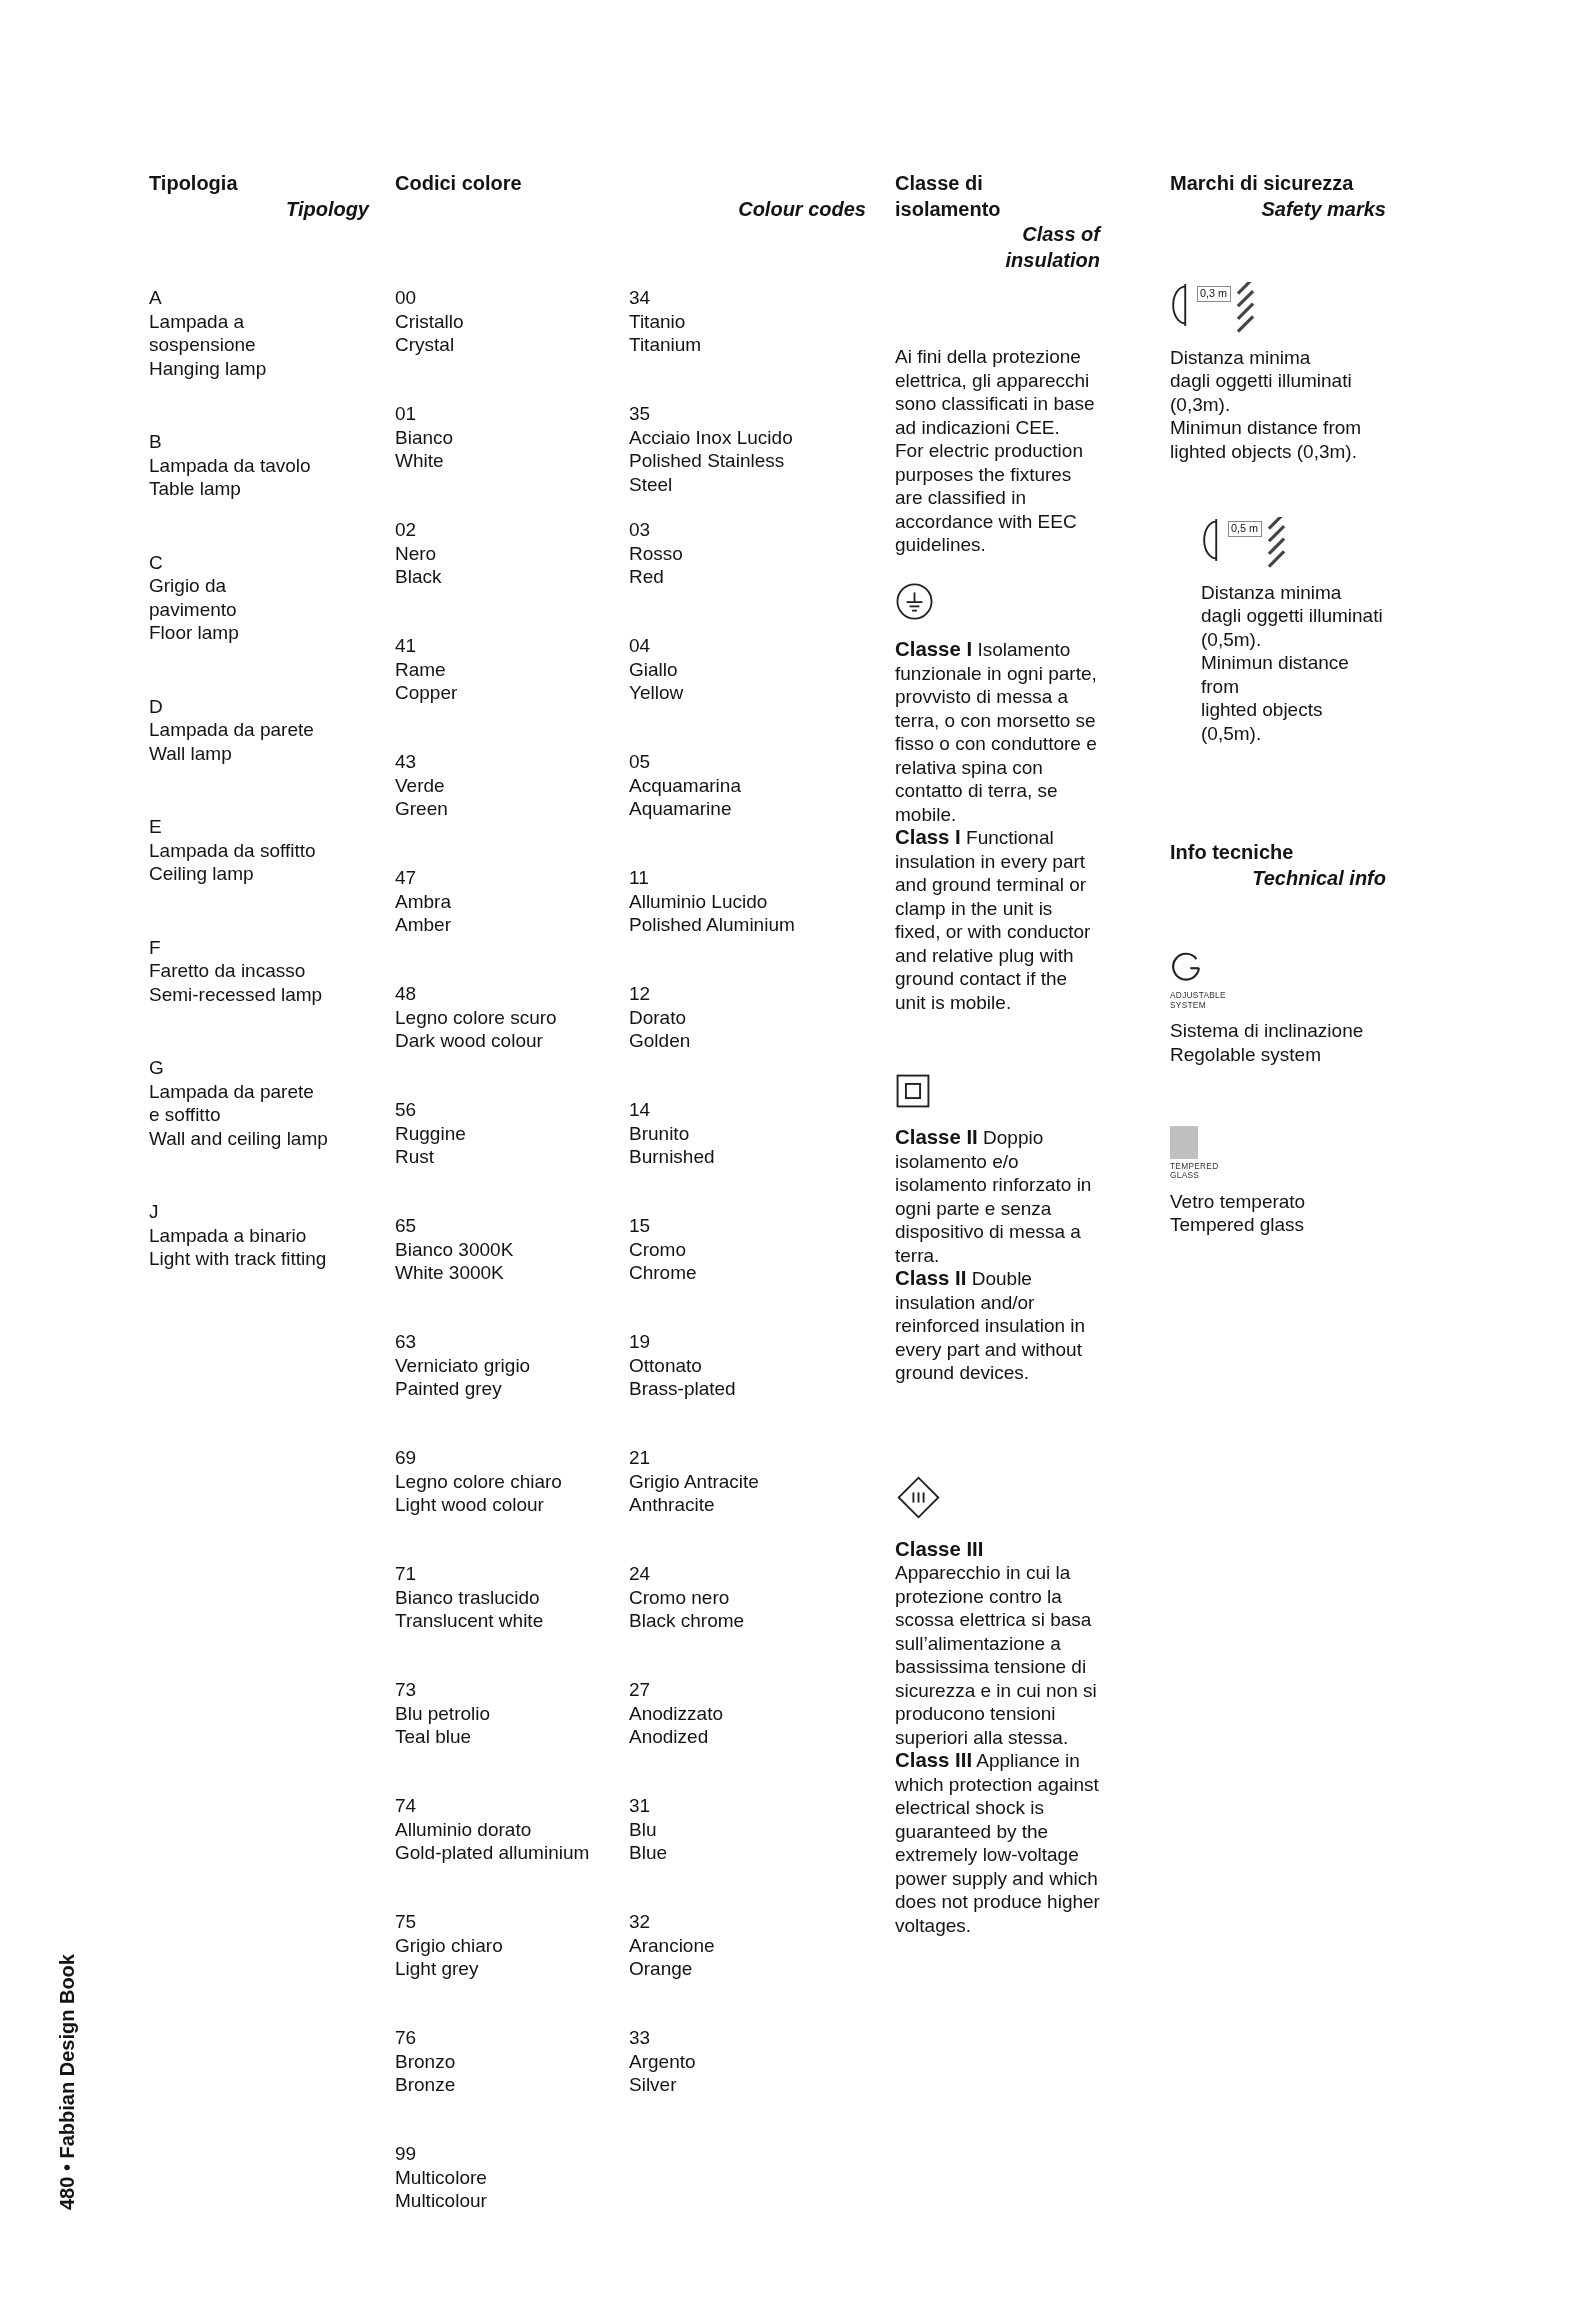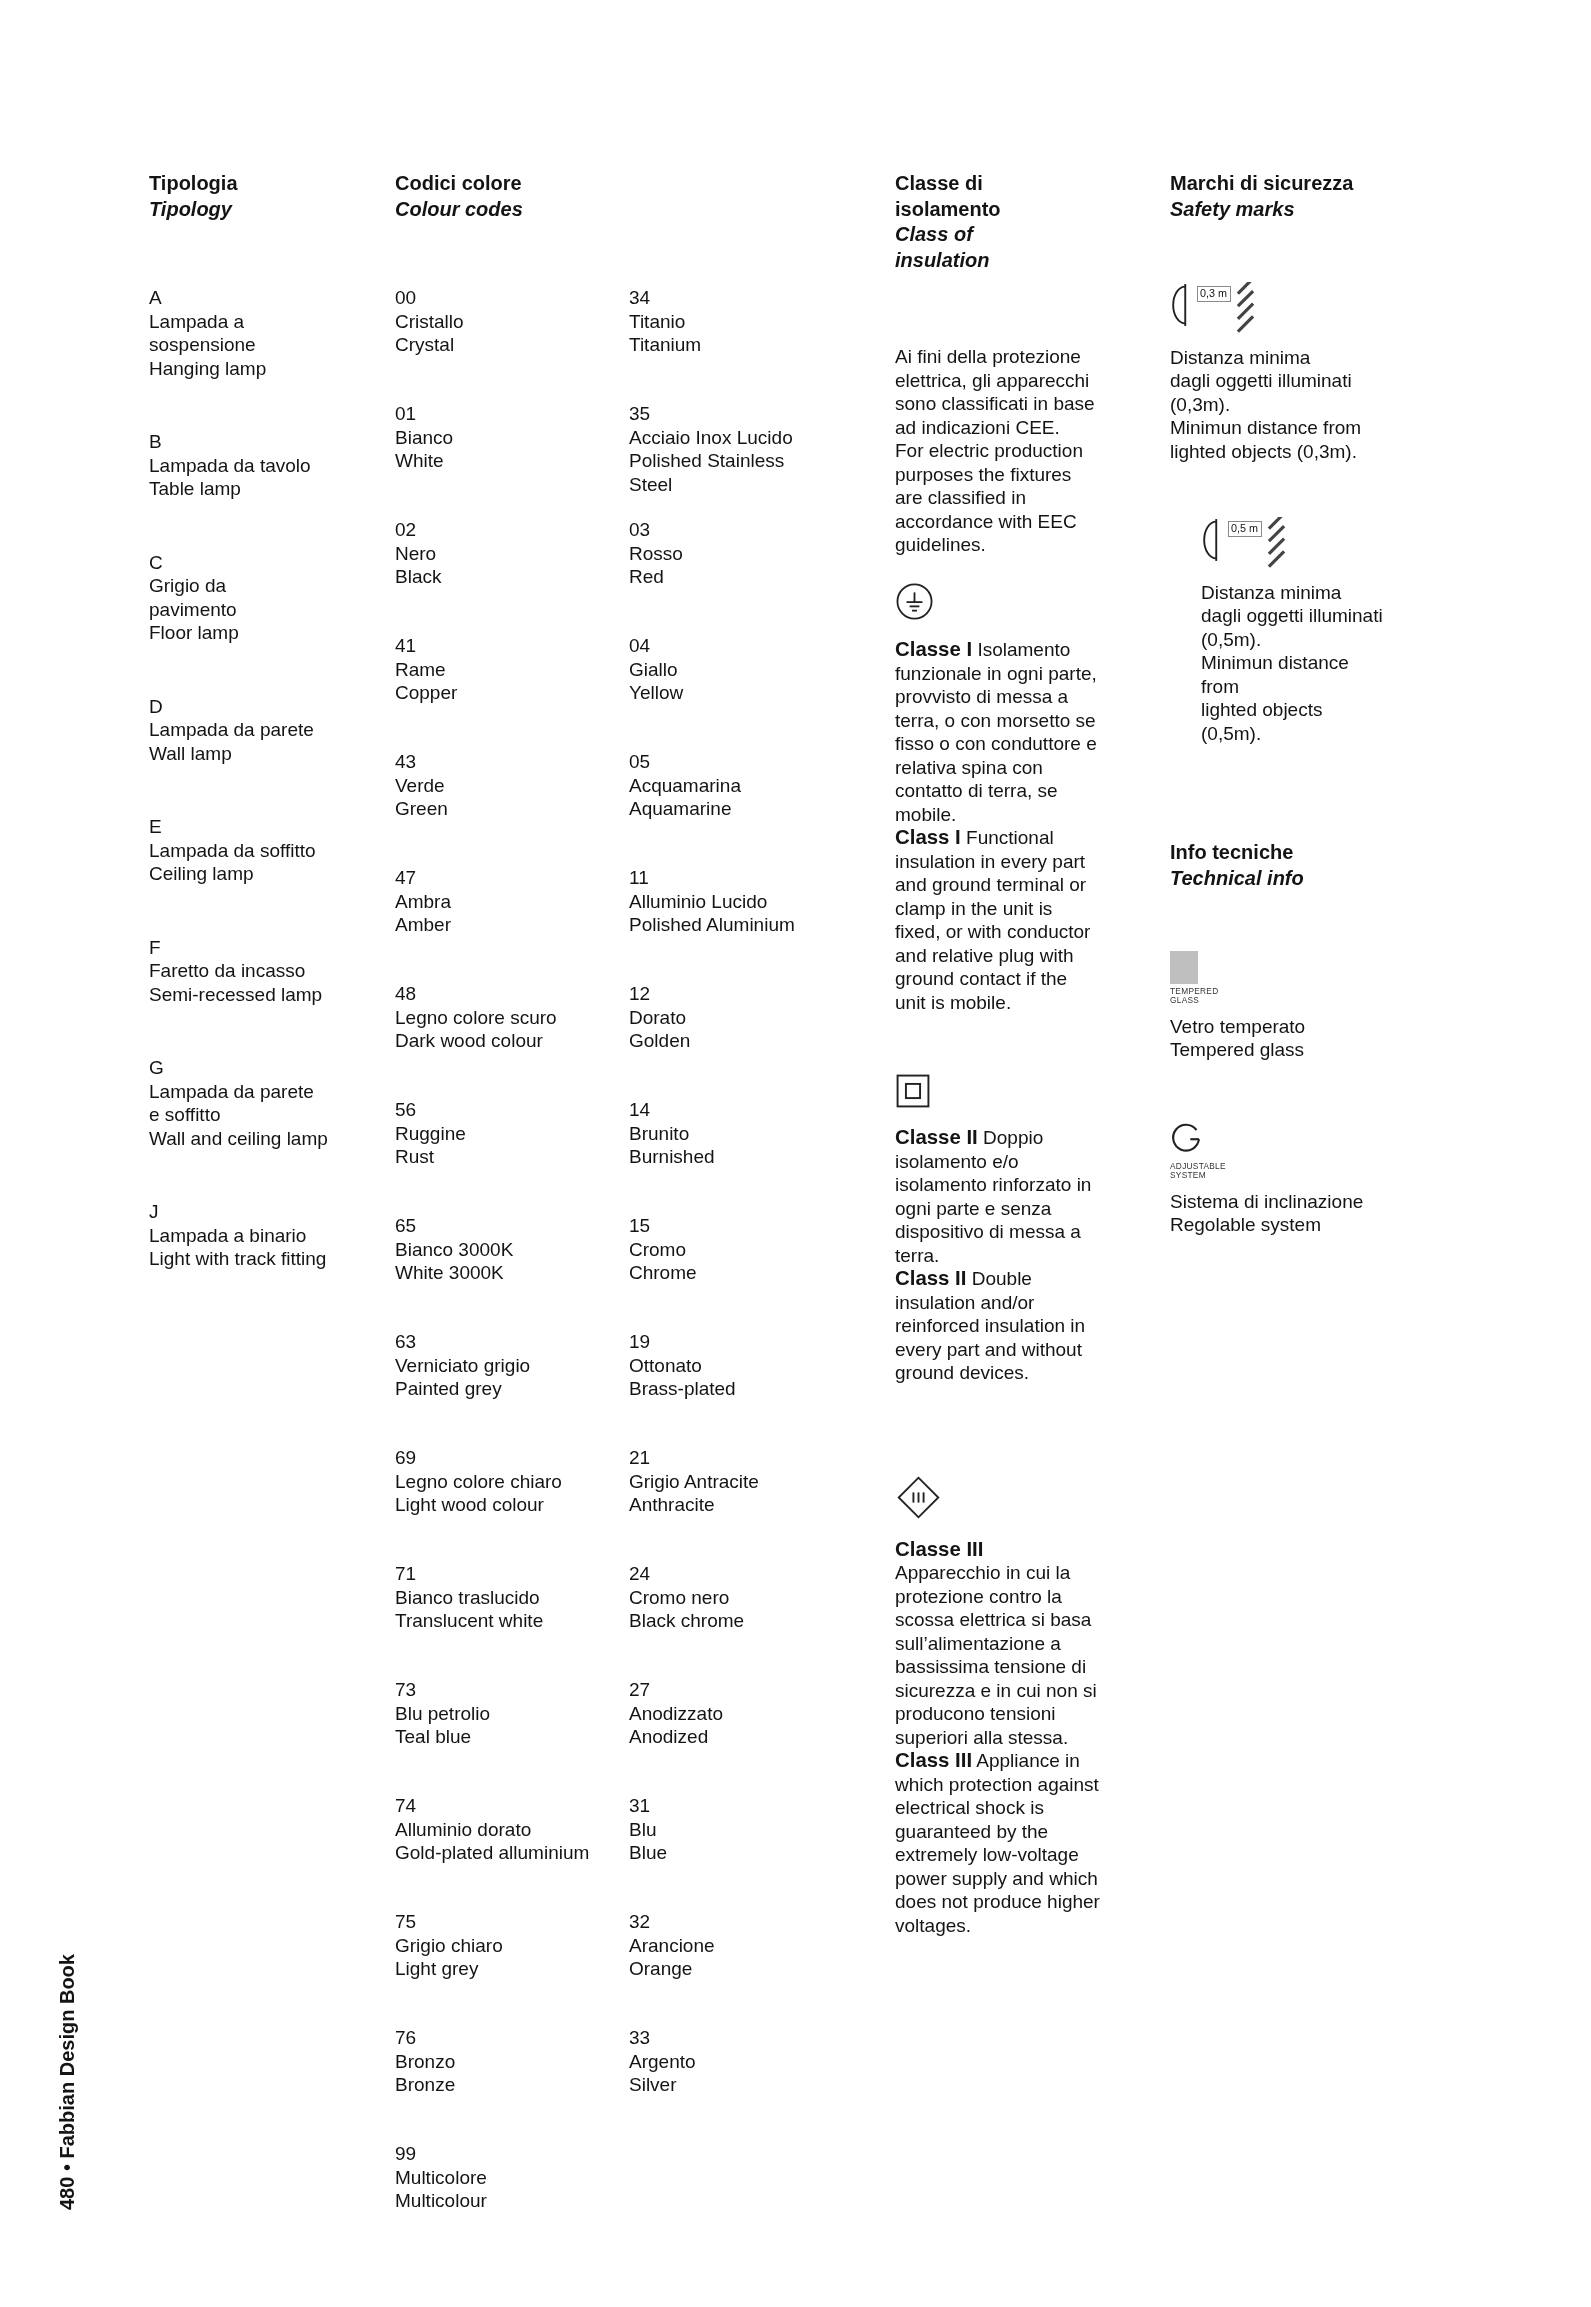--- a/index.html
+++ b/index.html
@@ -16,21 +16,21 @@
     overflow: hidden;
     margin: 0 auto;
   }
   .col { position: absolute; top: 171px; }
   #col-typology   { left: 149px;  width: 220px; }
   #col-colours    { left: 395px;  width: 471px; }
   #col-insulation { left: 895px; width: 205px; }
   #col-safety     { left: 1170px; width: 216px; }
 
   .hdr { font-weight: bold; font-size: 20px; line-height: 25.5px; }
-  .hdr .en-h { font-style: italic; }
+  .hdr .en-h { font-style: italic; text-align: right; }
   .pre { white-space: pre-line; }
   .en  { }
 
   
   .t-list { margin-top: 64px; }
   .t-item { margin-bottom: 50px; }
 
   
   .colour-grid {
     display: grid;
@@ -440,36 +440,36 @@
 lighted objects (0,5m).</div>
     </div>
 
     <div class="hdr info-h">
       <div>Info tecniche</div>
       <div class="en-h">Technical info</div>
     </div>
 
     <div class="tech-block">
       <div class="tech-icon">
-        <div class="glass-sq" style="background: rgb(191, 191, 191);"></div>
-        <div class="tiny">TEMPERED
-GLASS</div>
-      </div>
-      <div>Vetro temperato</div>
-      <div class="en">Tempered glass</div>
-    </div>
-
-    <div class="tech-block">
-      <div class="tech-icon">
         <svg width="32" height="32" viewBox="0 0 52 52" aria-hidden="true">
           <path d="M43 13 A21 21 0 1 0 47 28" fill="none" stroke="#222" stroke-width="3.5"></path>
           <line x1="47" y1="28" x2="33" y2="28" stroke="#222" stroke-width="3.5"></line>
         </svg>
         <div class="tiny">ADJUSTABLE
 SYSTEM</div>
       </div>
       <div>Sistema di inclinazione</div>
       <div class="en">Regolable system</div>
     </div>
+
+    <div class="tech-block">
+      <div class="tech-icon">
+        <div class="glass-sq" style="background: rgb(191, 191, 191);"></div>
+        <div class="tiny">TEMPERED
+GLASS</div>
+      </div>
+      <div>Vetro temperato</div>
+      <div class="en">Tempered glass</div>
+    </div>
   </section>
 
 </div>
 
 
 </body></html>

